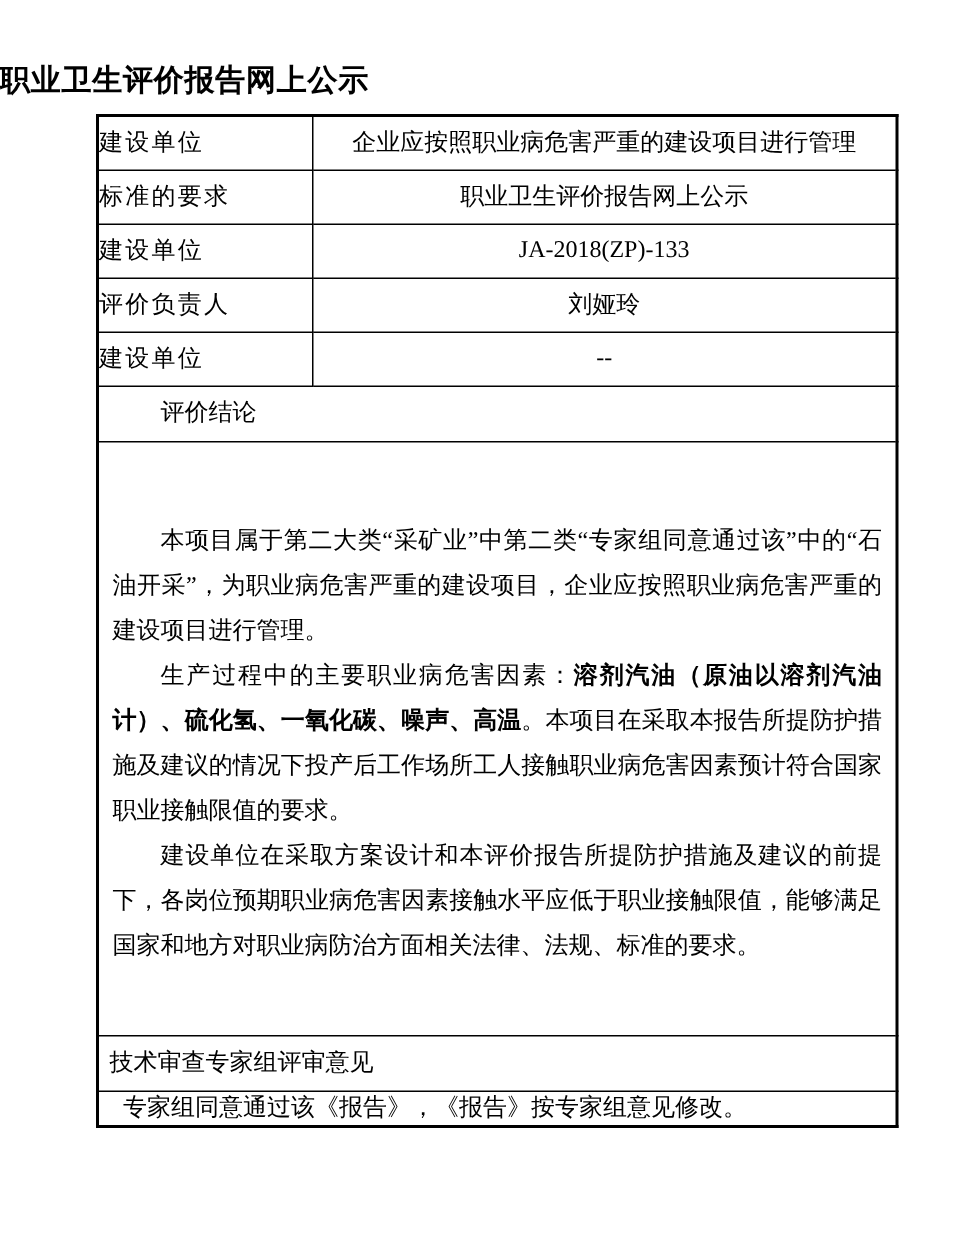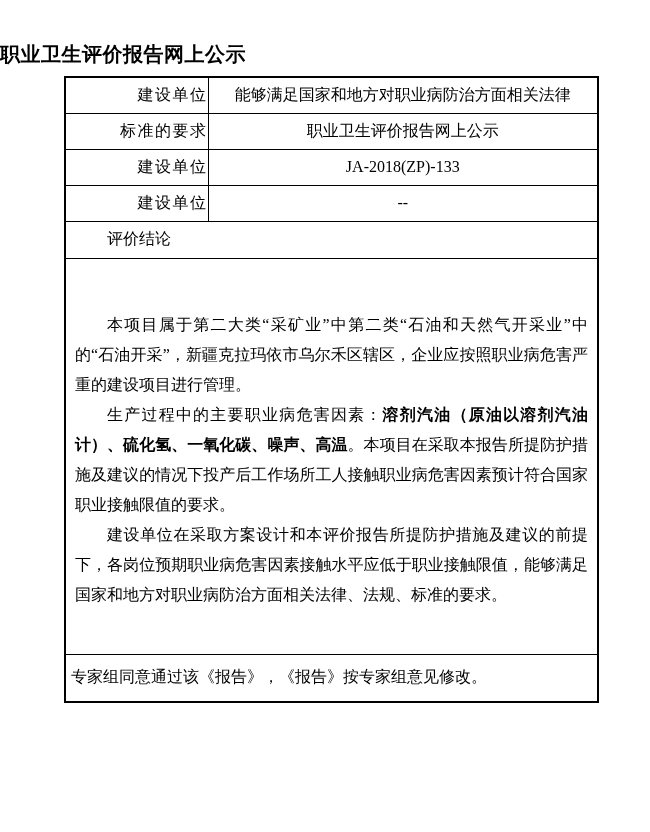--- a/index.html
+++ b/index.html
@@ -32,21 +32,21 @@
     font-size: 16px;
     vertical-align: middle;
     overflow: hidden;
   }
 
   col.c-label { width: 143px; }
   col.c-value { width: 390px; }
 
   tr.r-info td { height: 36px; }
   td.cell-label {
-    text-align: right;
+    text-align: left;
     letter-spacing: 1.5px;
     margin-top: 40px;
   }
   td.cell-value {
     text-align: center;
   }
 
   td.section-header {
     height: 37px;
     text-indent: 2em;
@@ -65,68 +65,75 @@
     line-height: 30px;
     font-size: 16px;
   }
   .bold-seg { font-weight: bold; }
 
   td.expert-header {
     height: 37px;
     padding: 0 7px;
   }
   td.expert-content {
-    height: 48px;
-    padding: 0 5px;
+    height: 24px;
+    padding: 0 16px;
   }
 </style>
 </head>
 <body>
 
 <div class="doc-title">职业卫生评价报告网上公示</div>
 
 <table class="form">
   <colgroup>
       <col class="c-label">
       <col class="c-value">
     </colgroup>
 
   <tbody>
       <tr class="r-info">
     <td class="cell-label">建设单位</td>
-    <td class="cell-value">能够满足国家和地方对职业病防治方面相关法律</td>
+    <td class="cell-value">企业应按照职业病危害严重的建设项目进行管理</td>
   </tr>
 
   <tr class="r-info">
     <td class="cell-label">标准的要求</td>
     <td class="cell-value">职业卫生评价报告网上公示</td>
   </tr>
 
 
   <tr class="r-info">
     <td class="cell-label">建设单位</td>
     <td class="cell-value">JA-2018(ZP)-133</td>
   </tr>
 
+  <tr class="r-info">
+    <td class="cell-label">评价负责人</td>
+    <td class="cell-value">刘娅玲</td>
+  </tr>
 
   <tr class="r-info">
     <td class="cell-label">建设单位</td>
     <td class="cell-value">--</td>
   </tr>
 
   <tr>
     <td class="section-header" colspan="2">评价结论</td>
   </tr>
 
   <tr>
     <td class="conclusion-cell" colspan="2">
-      <p>本项目属于第二大类“采矿业”中第二类“石油和天然气开采业”中的“石油开采”，新疆克拉玛依市乌尔禾区辖区，企业应按照职业病危害严重的建设项目进行管理。</p>
+      <p>本项目属于第二大类“采矿业”中第二类“专家组同意通过该”中的“石油开采”，为职业病危害严重的建设项目，企业应按照职业病危害严重的建设项目进行管理。</p>
       <p><span>生产过程中的主要职业病危害因素：</span><span class="bold-seg">溶剂汽油（原油以溶剂汽油计）、硫化氢、一氧化碳、噪声、高温</span><span>。本项目在采取本报告所提防护措施及建议的情况下投产后工作场所工人接触职业病危害因素预计符合国家职业接触限值的要求。</span></p>
       <p>建设单位在采取方案设计和本评价报告所提防护措施及建议的前提下，各岗位预期职业病危害因素接触水平应低于职业接触限值，能够满足国家和地方对职业病防治方面相关法律、法规、标准的要求。</p>
     </td>
   </tr>
 
+  <tr>
+    <td class="expert-header" colspan="2">技术审查专家组评审意见</td>
+  </tr>
 
   <tr>
     <td class="expert-content" colspan="2">专家组同意通过该《报告》，《报告》按专家组意见修改。</td>
   </tr>
 </tbody>
   </table>
 
 </body></html>

